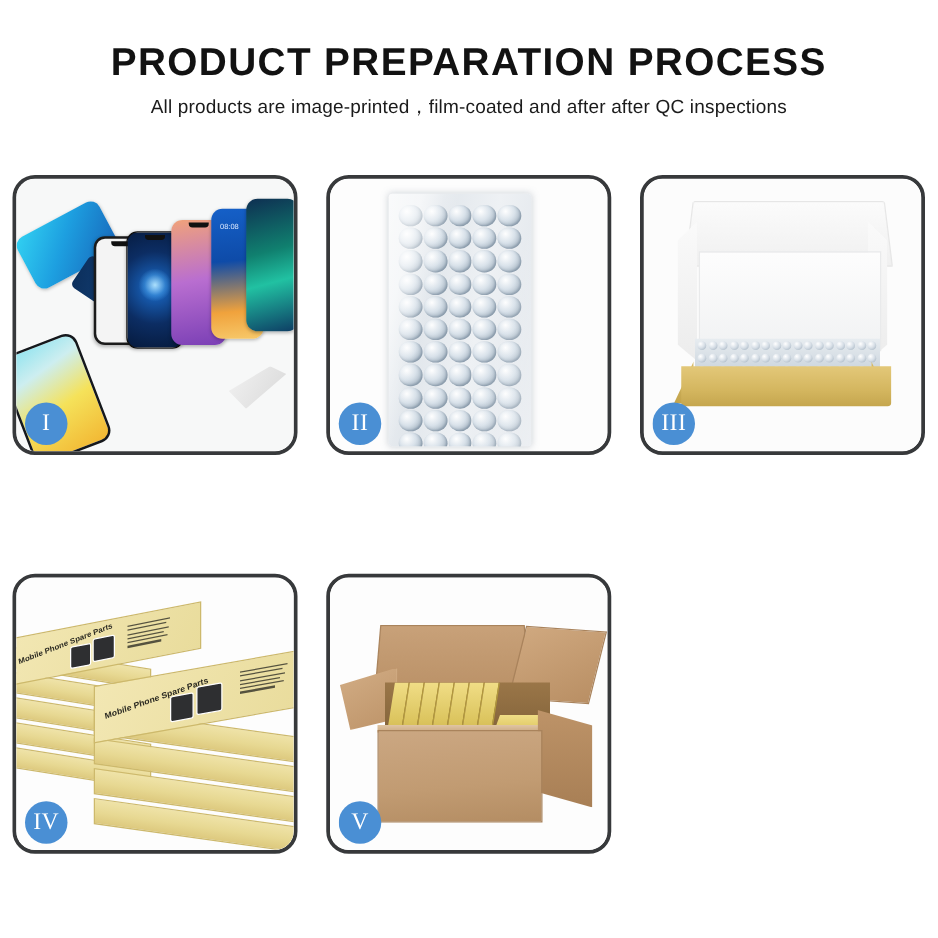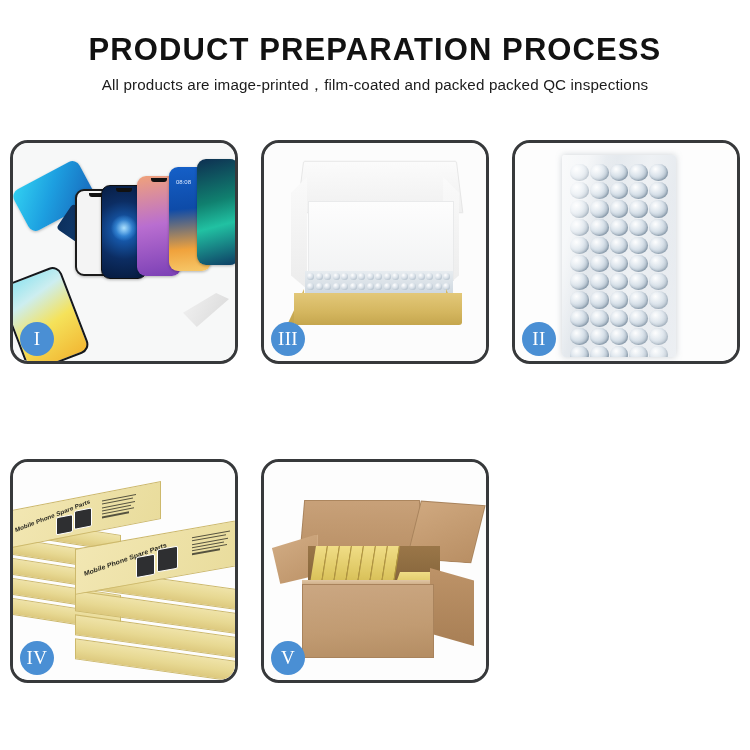--- a/index.html
+++ b/index.html
@@ -362,21 +362,21 @@
     background: rgba(150,116,80,.55); border-radius:1px;
   }
 </style>
 </head>
 <body>
 
 <div class="page">
 
   <div class="header">
     <div class="title">PRODUCT PREPARATION PROCESS</div>
-    <div class="subtitle">All products are image-printed，film-coated and packed packed QC inspections</div>
+    <div class="subtitle">All products are image-printed，film-coated and after after QC inspections</div>
   </div>
 
   <div class="grid">
 
     <div class="panel">
       <div class="panel-stage">
         <div class="p1-bg"></div>
 
         <div class="ph ph-a">
           <div class="ph-a2"></div>
@@ -399,20 +399,87 @@
           <div class="uitime">08:08</div>
         </div>
 
         <div class="ph ph-f"></div>
 
         <div class="ph-yellow"></div>
 
         <div class="tweezer"></div>
       </div>
       <div class="badge">I</div>
+    </div>
+
+    <div class="panel">
+      <div class="panel-stage">
+        <div class="p2-bg"></div>
+        <div class="bubble-sheet">
+          <div class="bubble-inner" id="bubble-grid">
+              <div class="bub"></div>
+              <div class="bub"></div>
+              <div class="bub"></div>
+              <div class="bub"></div>
+              <div class="bub"></div>
+              <div class="bub"></div>
+              <div class="bub"></div>
+              <div class="bub"></div>
+              <div class="bub"></div>
+              <div class="bub"></div>
+              <div class="bub"></div>
+              <div class="bub"></div>
+              <div class="bub"></div>
+              <div class="bub"></div>
+              <div class="bub"></div>
+              <div class="bub"></div>
+              <div class="bub"></div>
+              <div class="bub"></div>
+              <div class="bub"></div>
+              <div class="bub"></div>
+              <div class="bub"></div>
+              <div class="bub"></div>
+              <div class="bub"></div>
+              <div class="bub"></div>
+              <div class="bub"></div>
+              <div class="bub"></div>
+              <div class="bub"></div>
+              <div class="bub"></div>
+              <div class="bub"></div>
+              <div class="bub"></div>
+              <div class="bub"></div>
+              <div class="bub"></div>
+              <div class="bub"></div>
+              <div class="bub"></div>
+              <div class="bub"></div>
+              <div class="bub"></div>
+              <div class="bub"></div>
+              <div class="bub"></div>
+              <div class="bub"></div>
+              <div class="bub"></div>
+              <div class="bub"></div>
+              <div class="bub"></div>
+              <div class="bub"></div>
+              <div class="bub"></div>
+              <div class="bub"></div>
+              <div class="bub"></div>
+              <div class="bub"></div>
+              <div class="bub"></div>
+              <div class="bub"></div>
+              <div class="bub"></div>
+              <div class="bub"></div>
+              <div class="bub"></div>
+              <div class="bub"></div>
+              <div class="bub"></div>
+              <div class="bub"></div>
+            </div>
+          <div class="sheet-gloss"></div>
+        </div>
+      </div>
+      <div class="badge">II</div>
     </div>
 
     <div class="panel">
       <div class="panel-stage">
         <div class="p3-bg"></div>
         <div class="b3-lidback"></div>
         <div class="b3-flap-l"></div>
         <div class="b3-flap-r"></div>
         <div class="b3-liner"></div>
         <div class="b3-bubble" id="b3-bubbles">
@@ -472,87 +539,20 @@
               <div class="dot"></div>
               <div class="dot"></div>
               <div class="dot"></div>
             </div>
           </div>
         <div class="b3-side-l"></div>
         <div class="b3-side-r"></div>
         <div class="b3-front"></div>
       </div>
       <div class="badge">III</div>
-    </div>
-
-    <div class="panel">
-      <div class="panel-stage">
-        <div class="p2-bg"></div>
-        <div class="bubble-sheet">
-          <div class="bubble-inner" id="bubble-grid">
-              <div class="bub"></div>
-              <div class="bub"></div>
-              <div class="bub"></div>
-              <div class="bub"></div>
-              <div class="bub"></div>
-              <div class="bub"></div>
-              <div class="bub"></div>
-              <div class="bub"></div>
-              <div class="bub"></div>
-              <div class="bub"></div>
-              <div class="bub"></div>
-              <div class="bub"></div>
-              <div class="bub"></div>
-              <div class="bub"></div>
-              <div class="bub"></div>
-              <div class="bub"></div>
-              <div class="bub"></div>
-              <div class="bub"></div>
-              <div class="bub"></div>
-              <div class="bub"></div>
-              <div class="bub"></div>
-              <div class="bub"></div>
-              <div class="bub"></div>
-              <div class="bub"></div>
-              <div class="bub"></div>
-              <div class="bub"></div>
-              <div class="bub"></div>
-              <div class="bub"></div>
-              <div class="bub"></div>
-              <div class="bub"></div>
-              <div class="bub"></div>
-              <div class="bub"></div>
-              <div class="bub"></div>
-              <div class="bub"></div>
-              <div class="bub"></div>
-              <div class="bub"></div>
-              <div class="bub"></div>
-              <div class="bub"></div>
-              <div class="bub"></div>
-              <div class="bub"></div>
-              <div class="bub"></div>
-              <div class="bub"></div>
-              <div class="bub"></div>
-              <div class="bub"></div>
-              <div class="bub"></div>
-              <div class="bub"></div>
-              <div class="bub"></div>
-              <div class="bub"></div>
-              <div class="bub"></div>
-              <div class="bub"></div>
-              <div class="bub"></div>
-              <div class="bub"></div>
-              <div class="bub"></div>
-              <div class="bub"></div>
-              <div class="bub"></div>
-            </div>
-          <div class="sheet-gloss"></div>
-        </div>
-      </div>
-      <div class="badge">II</div>
     </div>
 
     <div class="panel">
       <div class="panel-stage">
         <div class="p4-bg"></div>
         <div class="stack">
 
           <div class="kbox" style="left:-6px; top:52px;  width:112px; height:15px; transform:skewY(9deg);"></div>
           <div class="kbox" style="left:-6px; top:72px;  width:112px; height:15px; transform:skewY(9deg);"></div>
           <div class="kbox" style="left:-6px; top:92px;  width:112px; height:15px; transform:skewY(9deg);"></div>

